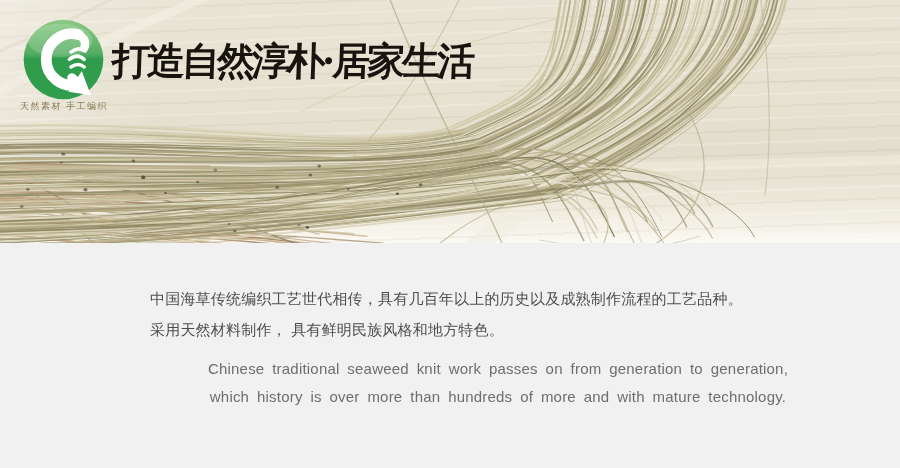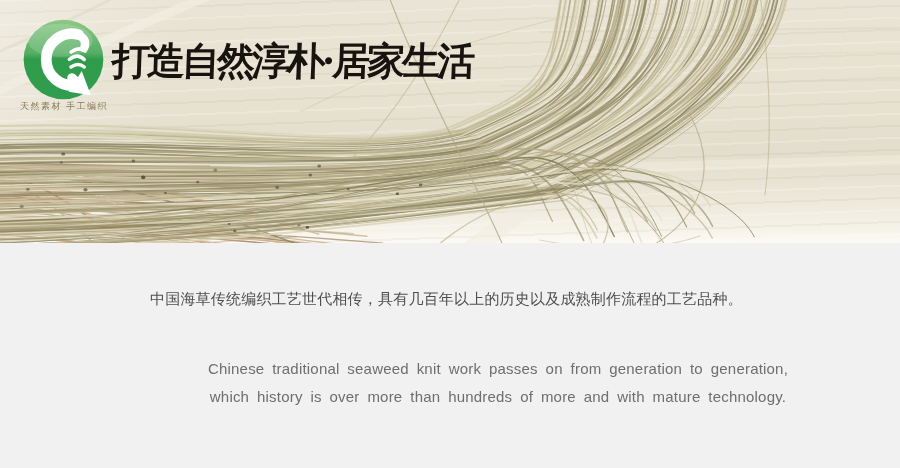--- a/index.html
+++ b/index.html
@@ -328,20 +328,21 @@
     </div>
 
     <div class="logo-caption">天然素材  手工编织</div>
 
     <h1 class="slogan">打造自然淳朴·居家生活</h1>
   </div>
 
   <div class="info" style="background: rgb(241, 241, 241);">
     <div class="zh-block">
       <div>中国海草传统编织工艺世代相传，具有几百年以上的历史以及成熟制作流程的工艺品种。</div>
+      <div>采用天然材料制作， 具有鲜明民族风格和地方特色。</div>
     </div>
     <div class="en-block">
       <div>Chinese traditional seaweed knit work passes on from generation to generation,</div>
       <div>which history is over more than hundreds of more and with mature technology.</div>
     </div>
   </div>
 
 </div>
 
 </body></html>

